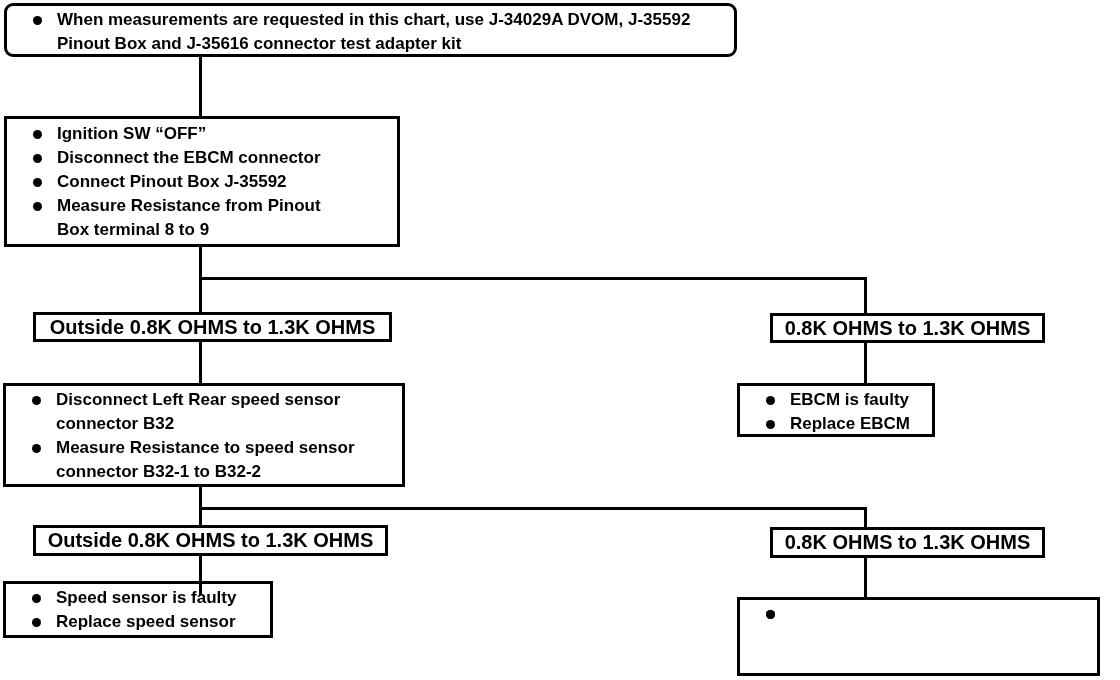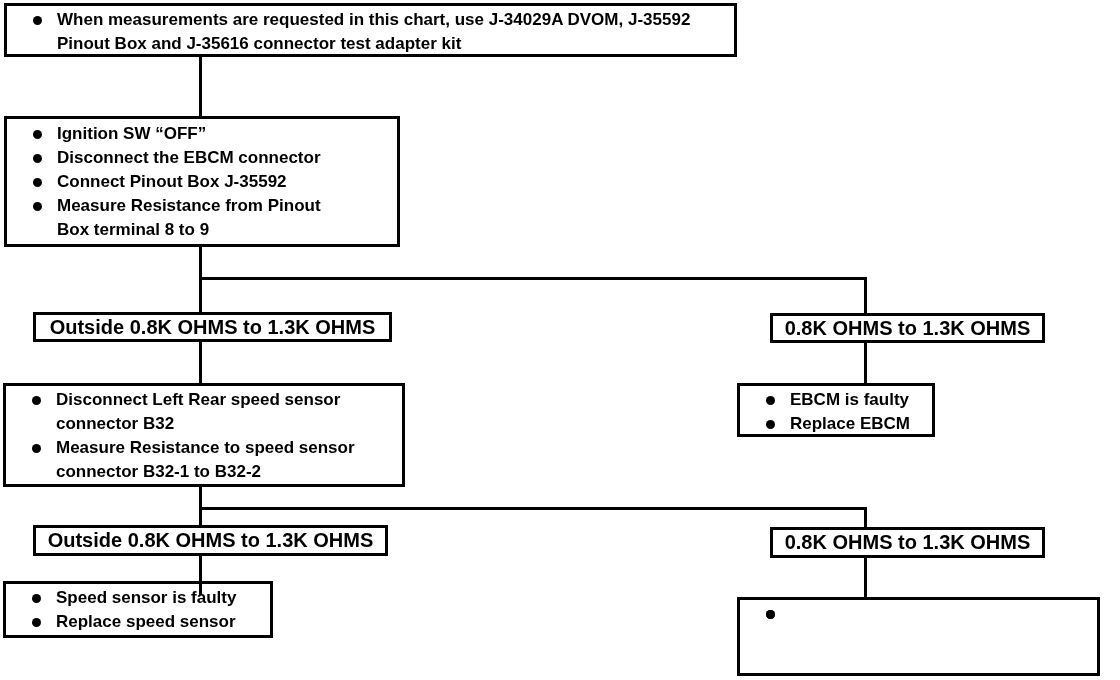--- a/index.html
+++ b/index.html
@@ -39,21 +39,21 @@
   .label-node{
     display:flex;
     align-items:center;
     justify-content:center;
     font-size:20px;
     text-align:center;
   }
   .line{position:absolute;background:#000000;}
 
   
-  #box-instructions{left:4px;top:3px;width:733px;height:54px;}
+  #box-instructions{left:4px;top:3px;width:733px;height:54px;border-radius:9px;}
   #box-instructions li{padding-right:10px;}
   #box-step1{left:4px;top:116px;width:396px;height:131px;}
   #box-step1 .bullets{padding-top:3px;}
   #box-step1 li{padding-right:40px;}
   #label-outside-1{left:33px;top:312px;width:359px;height:30px;}
   #label-inrange-1{left:770px;top:313px;width:275px;height:30px;}
   #box-step2{left:3px;top:383px;width:402px;height:104px;}
   #box-step2 li{padding-right:15px;}
   #box-ebcm-faulty{left:737px;top:383px;width:198px;height:54px;}
   #label-outside-2{left:33px;top:525px;width:355px;height:31px;}

